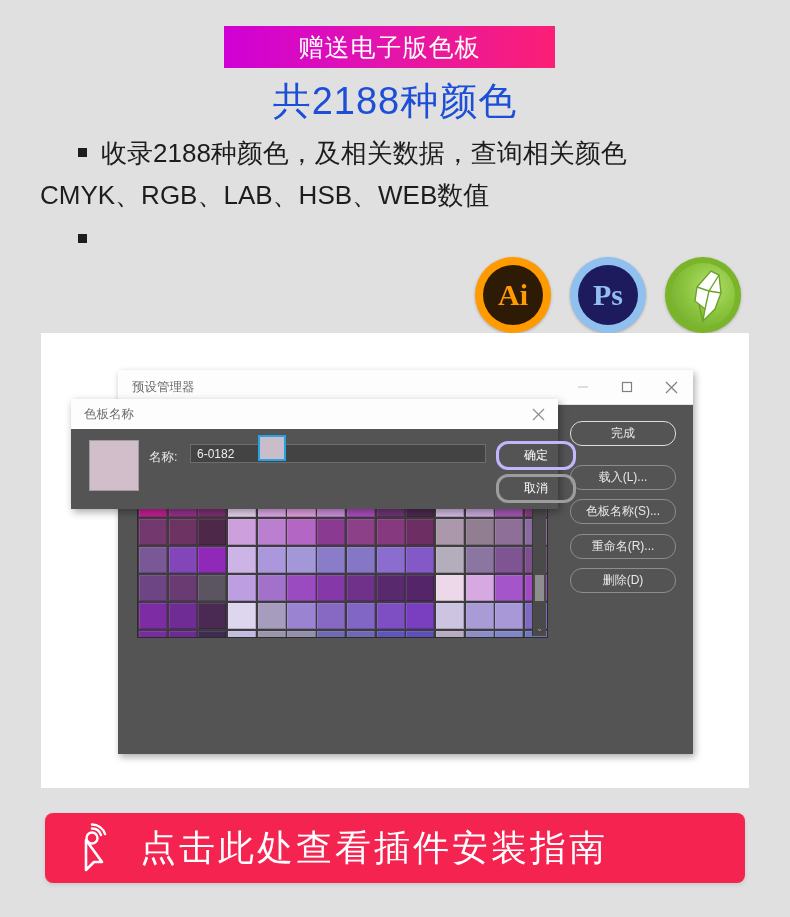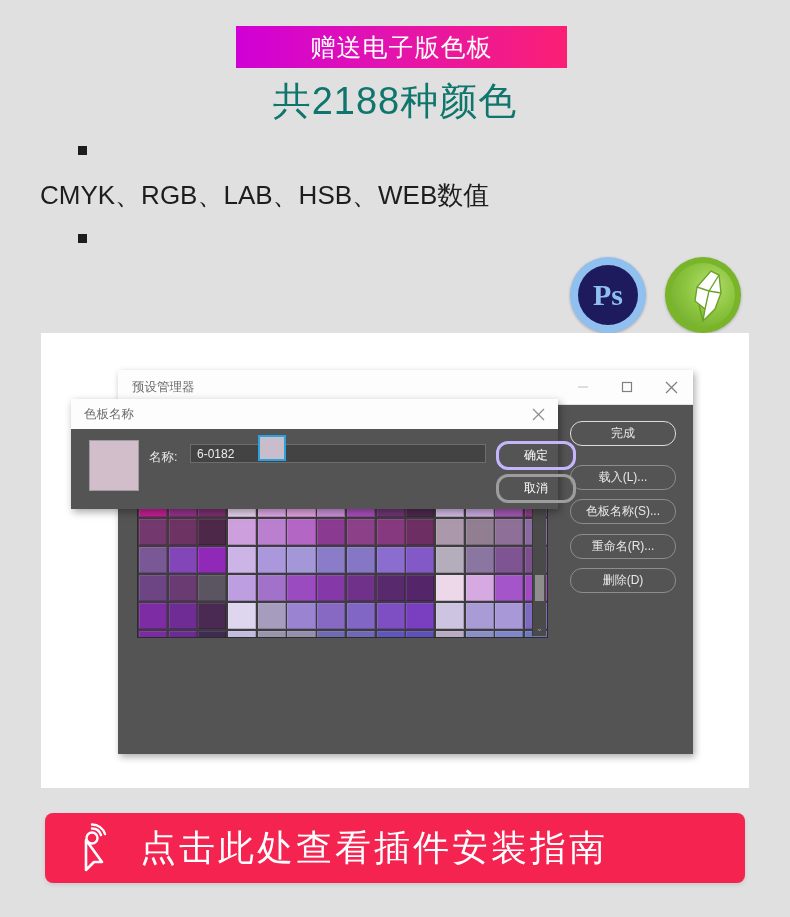--- a/index.html
+++ b/index.html
@@ -4,31 +4,31 @@
 <style>
   html,body{margin:0;padding:0;}
   body{
     width:790px;height:917px;
     background:#e0e0e0;
     font-family:"Liberation Sans","DejaVu Sans",sans-serif;
     overflow:hidden;position:relative;
   }
   
   #promo-ribbon{
-    position:absolute;left:236px;top:26px;width:331px;height:42px;
+    position:absolute;left:224px;top:26px;width:331px;height:42px;
     background:linear-gradient(90deg,#d000d6 0%,#e213b0 45%,#fb1f74 100%);
     display:flex;align-items:center;justify-content:center;
   }
   #promo-ribbon .txt{
     color:#ffffff;font-size:25px;letter-spacing:1px;font-weight:400;
   }
   
   #headline{
     position:absolute;left:0;top:76px;width:790px;text-align:center;
-    font-size:38px;color:#0f766e;letter-spacing:1px;
+    font-size:38px;color:#1d4ed8;letter-spacing:1px;
   }
   
   .copy{position:absolute;color:#1d1d1d;font-size:26px;letter-spacing:0px;white-space:nowrap;}
   #bullet-1{left:78px;top:136px;}
   #line-2{left:40px;top:178px;}
   #bullet-2{left:78px;top:224px;}
   .bullet-mark{
     display:inline-block;width:9px;height:9px;background:#1d1d1d;
     vertical-align:middle;margin-right:14px;position:relative;top:-3px;
   }
@@ -134,28 +134,33 @@
 </head>
 <body>
 
 <div id="promo-ribbon">
   <span class="txt">赠送电子版色板</span>
 </div>
 
 <div id="headline">共2188种颜色</div>
 
 <div class="copy" id="bullet-1">
-  <span class="bullet-mark"></span>
+  <span class="bullet-mark"></span><span>收录2188种颜色，及相关数据，查询相关颜色</span>
 </div>
 <div class="copy" id="line-2">CMYK、RGB、LAB、HSB、WEB数值</div>
 <div class="copy" id="bullet-2">
   <span class="bullet-mark"></span>
 </div>
 
 <div id="app-icons">
+  <div class="app-icon" id="icon-ai">
+    <div class="inner">
+        <span class="glyph">Ai</span>
+      </div>
+  </div>
   <div class="app-icon" id="icon-ps">
     <div class="inner">
         <span class="glyph">Ps</span>
       </div>
   </div>
   <div class="app-icon" id="icon-cdr">
     <div class="inner"></div>
     <svg width="76" height="76" viewBox="0 0 76 76" style="position:absolute;left:0;top:0;">
       <path d="M46 14 L32 30 L30 44 L40 52 L38 64 L50 52 L56 36 L54 18 Z" fill="#ffffff" stroke="#6ba327" stroke-width="1.4"></path>
       <path d="M32 30 L44 34 L40 52" fill="none" stroke="#6ba327" stroke-width="1.4"></path>

